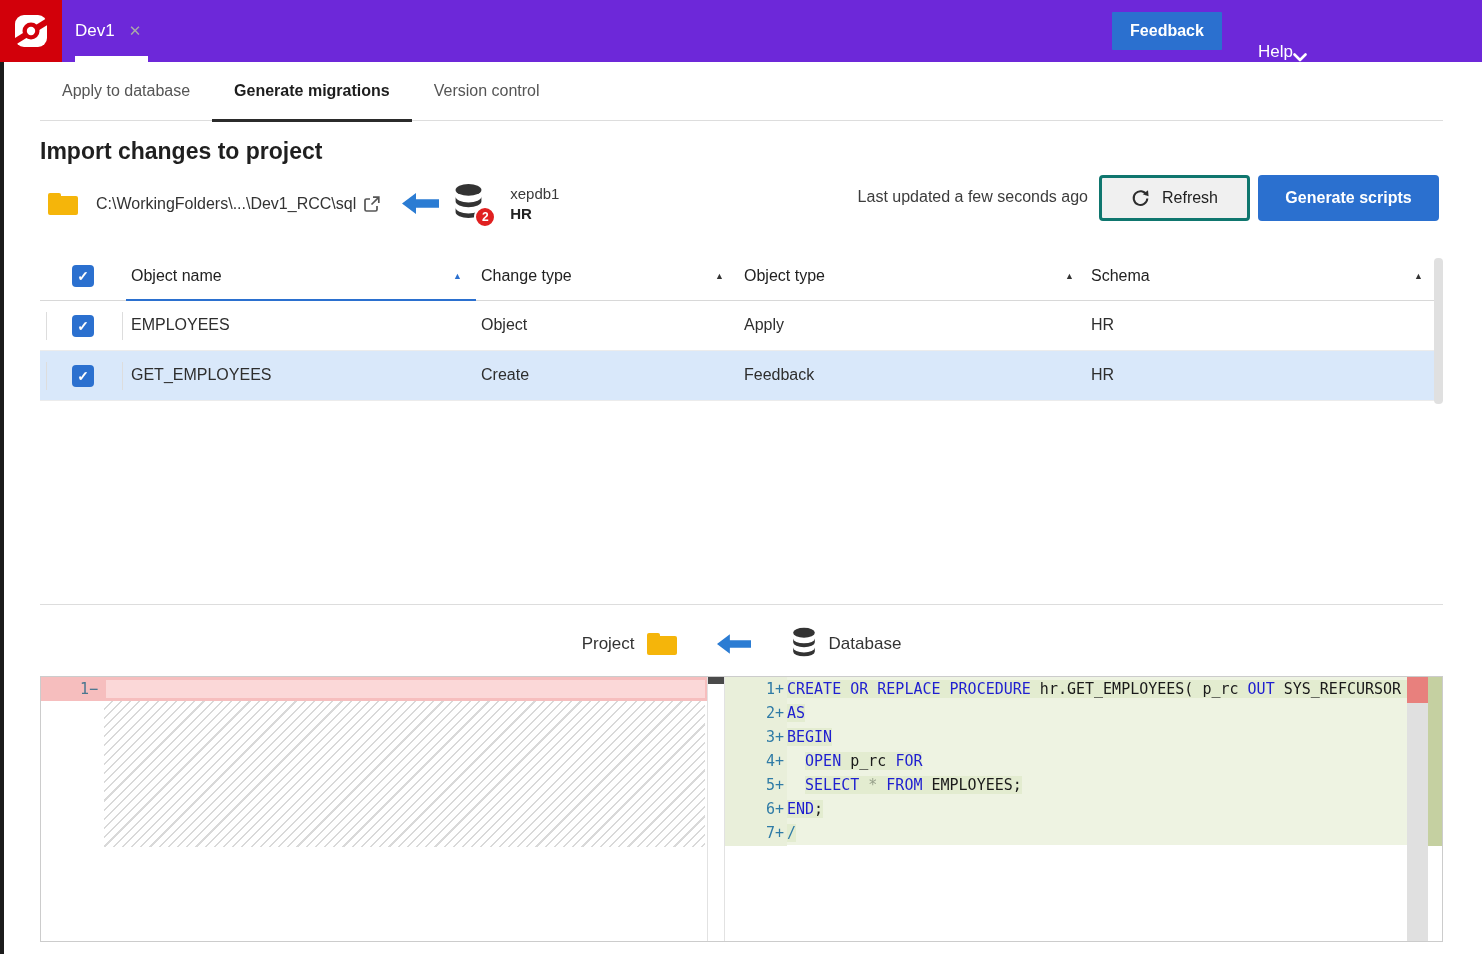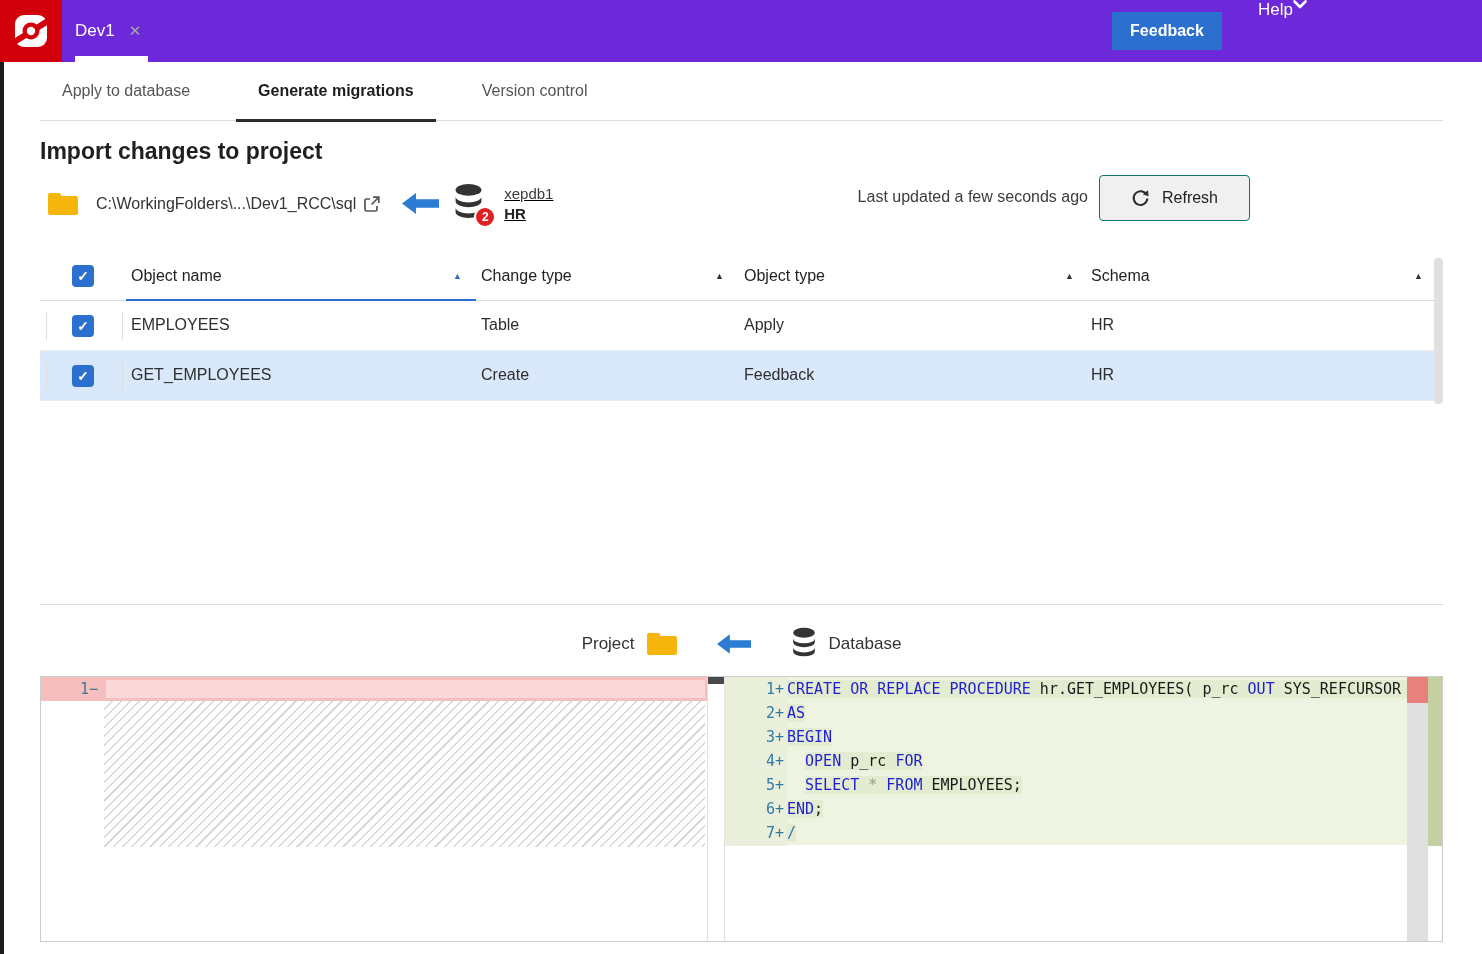--- a/index.html
+++ b/index.html
@@ -9,47 +9,47 @@
 
   
   .topbar { position:absolute; left:0; top:0; width:1482px; height:62px; background:#6d28d9; }
   .logo-sq { position:absolute; left:0; top:0; width:62px; height:62px; background:#d2000a; }
   .logo-sq svg { position:absolute; left:11px; top:11px; }
   .doc-tab { position:absolute; left:75px; top:0; height:62px; display:flex; align-items:center; gap:14px; }
   .doc-tab .tlabel { color:#fff; font-size:17px; }
   .doc-tab .tclose { color:#a9a9a9; font-size:15px; cursor:pointer; }
   .doc-tab-underline { position:absolute; left:75px; top:56px; width:73px; height:6px; background:#fff; }
   .feedback-btn { position:absolute; left:1112px; top:12px; width:110px; height:38px; background:#2b70cf; border:none; border-radius:1px; color:#fff; font-size:16px; font-weight:bold; font-family:inherit; }
-  .help { position:absolute; left:1258px; top:0; height:62px; display:flex; align-items:flex-start; color:#fff; font-size:17px; cursor:pointer; }
+  .help { position:absolute; left:1258px; top:0; height:62px; display:flex; align-items:flex-end; color:#fff; font-size:17px; cursor:pointer; }
   .brand { position:absolute; left:1368px; top:0; height:62px; display:flex; align-items:center; color:#fff; font-size:29px; font-weight:bold; letter-spacing:.5px; }
   .win-edge { position:absolute; left:0; top:62px; width:4px; height:892px; background:#1c1c1c; }
 
   
-  .navtabs { position:absolute; left:40px; top:62px; width:1403px; height:59px; border-bottom:1px solid #ddd; display:flex; align-items:flex-end;gap:24px; }
+  .navtabs { position:absolute; left:40px; top:62px; width:1403px; height:59px; border-bottom:1px solid #ddd; display:flex; align-items:flex-end; }
   .navtab { padding:0 22px; height:58px; display:flex; align-items:center; font-size:16px; color:#555; cursor:pointer; position:relative; }
   .navtab.active { color:#1d1d1d; font-weight:bold; }
   .navtab.active::after { content:""; position:absolute; left:0; right:0; bottom:-2px; height:3px; background:#2b2b2b; }
 
   
   .page-title { position:absolute; left:40px; top:138px; font-size:23px; font-weight:bold; color:#1f1f1f; }
   .folder-ico { position:relative; width:30px; height:22px; }
   .folder-ico .f-tab { position:absolute; left:0; top:0; width:13px; height:6px; background:#f5b50a; border-radius:2px 2px 0 0; }
   .folder-ico .f-body { position:absolute; left:0; top:3px; width:30px; height:19px; background:#f5b50a; border-radius:2px; }
   .path-row { position:absolute; left:48px; top:183px; display:flex; align-items:center; }
   .path-text { margin-left:18px; font-size:16px; color:#333; }
   .extlink { margin-left:8px; display:inline-flex; }
   .big-arrow { display:inline-flex; }
   .db-ico { position:relative; }
   .badge { position:absolute; right:-12px; bottom:-4px; width:22px; height:22px; background:#e02020; border:2px solid #fff; border-radius:50%; color:#fff; font-size:12px; font-weight:bold; display:flex; align-items:center; justify-content:center; }
-  .db-labels { margin-left:20px; line-height:20px;text-decoration:underline; }
+  .db-labels { margin-left:26px; line-height:20px; }
   .db-name { font-size:15px; color:#3a3a3a; }
   .db-schema { font-size:15px; font-weight:bold; color:#222; }
   .arrow-gap { width:37px; margin:0 14px 0 22px; }
   .last-updated { position:absolute; left:833px; top:188px; width:255px; text-align:right; font-size:16px; color:#3c3c3c; }
-  .refresh-btn { position:absolute; left:1099px; top:175px; width:151px; height:46px; background:#f0f0f0; border:1px solid #0f766e; border-radius:4px; font-family:inherit; font-size:16px; color:#222; display:flex; align-items:center; justify-content:center; gap:12px; cursor:pointer; }
+  .refresh-btn { position:absolute; left:1099px; top:175px; width:151px; height:46px; background:#f0f0f0; border:3px solid #0f766e; border-radius:4px; font-family:inherit; font-size:16px; color:#222; display:flex; align-items:center; justify-content:center; gap:12px; cursor:pointer; }
   .generate-btn { position:absolute; left:1258px; top:175px; width:181px; height:46px; background:#2b70cf; border:none; border-radius:4px; color:#fff; font-size:16px; font-weight:bold; font-family:inherit; cursor:pointer; }
 
   
   .objtable { position:absolute; left:40px; top:255px; width:1403px; }
   .thead { position:relative; height:46px; border-bottom:1px solid #d8d8d8; }
   .thead .hname { position:absolute; top:12px; font-size:16px; font-weight:normal; color:#222; cursor:pointer; }
   .h-name { left:91px; } .h-change { left:441px; } .h-object { left:704px; } .h-schema { left:1051px; }
   .sortarrow { position:absolute; top:16px; font-size:9px; color:#333; }
   .sa1 { left:413px; color:#2b70cf; } .sa2 { left:675px; } .sa3 { left:1025px; } .sa4 { left:1374px; }
   .name-underline { position:absolute; left:86px; bottom:-2px; width:350px; height:3px; background:#2b70cf; }
@@ -170,41 +170,42 @@
   </div>
 
   <div class="last-updated">Last updated a few seconds ago</div>
   <button class="refresh-btn">
     <svg width="19" height="19" viewBox="0 0 20 20">
       <path d="M16.4 6.2 A7.2 7.2 0 1 0 17.2 10" fill="none" stroke="#2d2d2d" stroke-width="2.1"></path>
       <polygon points="17.9,1.2 18.5,7.6 12.4,5.6" fill="#2d2d2d"></polygon>
     </svg>
     <span>Refresh</span>
   </button>
+  <button class="generate-btn">Generate scripts</button>
 
   <div class="objtable">
     <div class="thead">
       <span class="cbx"></span>
       <span class="hname h-name">Object name</span>
       <span class="sortarrow sa1">▲</span>
       <span class="hname h-change">Change type</span>
       <span class="sortarrow sa2">▲</span>
       <span class="hname h-object">Object type</span>
       <span class="sortarrow sa3">▲</span>
       <span class="hname h-schema">Schema</span>
       <span class="sortarrow sa4">▲</span>
       <span class="name-underline"></span>
     </div>
     <div id="tbody">
         <div class="trow">
           <span class="vline v1"></span>
           <span class="vline v2"></span>
           <span class="cbx"></span>
           <span class="cell c-name">EMPLOYEES</span>
-          <span class="cell c-change">Table</span>
+          <span class="cell c-change">Object</span>
           <span class="cell c-object">Apply</span>
           <span class="cell c-schema">HR</span>
         </div>
         <div class="trow selected">
           <span class="vline v1"></span>
           <span class="vline v2"></span>
           <span class="cbx"></span>
           <span class="cell c-name">GET_EMPLOYEES</span>
           <span class="cell c-change">Create</span>
           <span class="cell c-object">Feedback</span>

